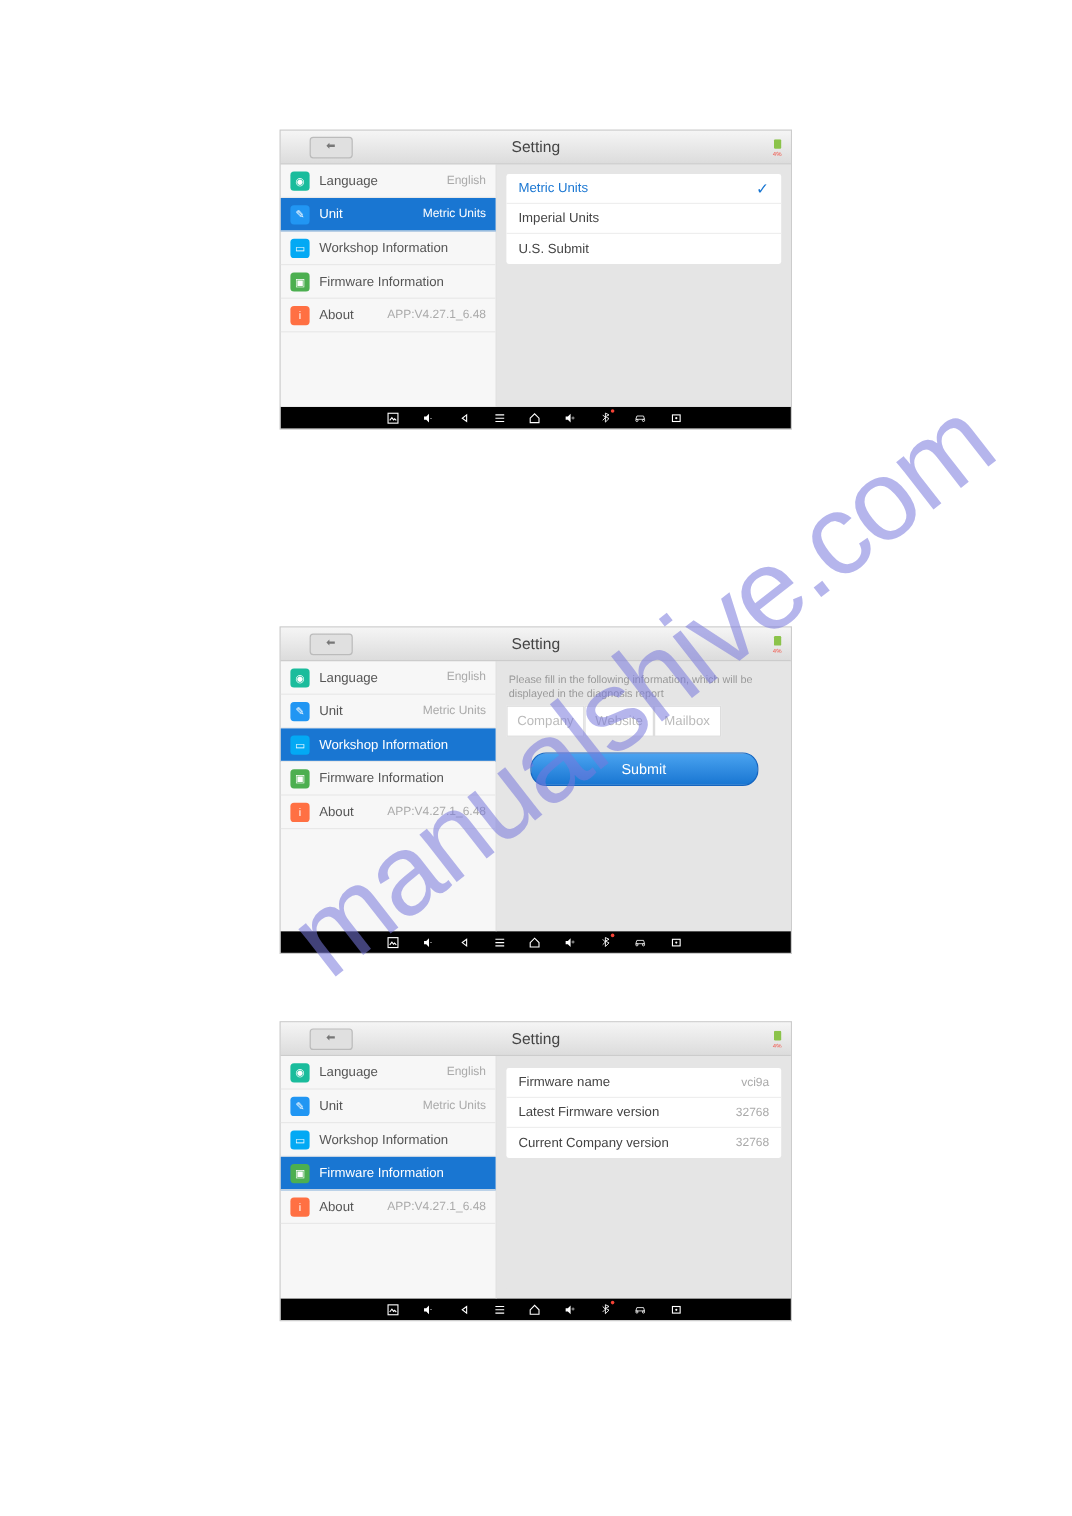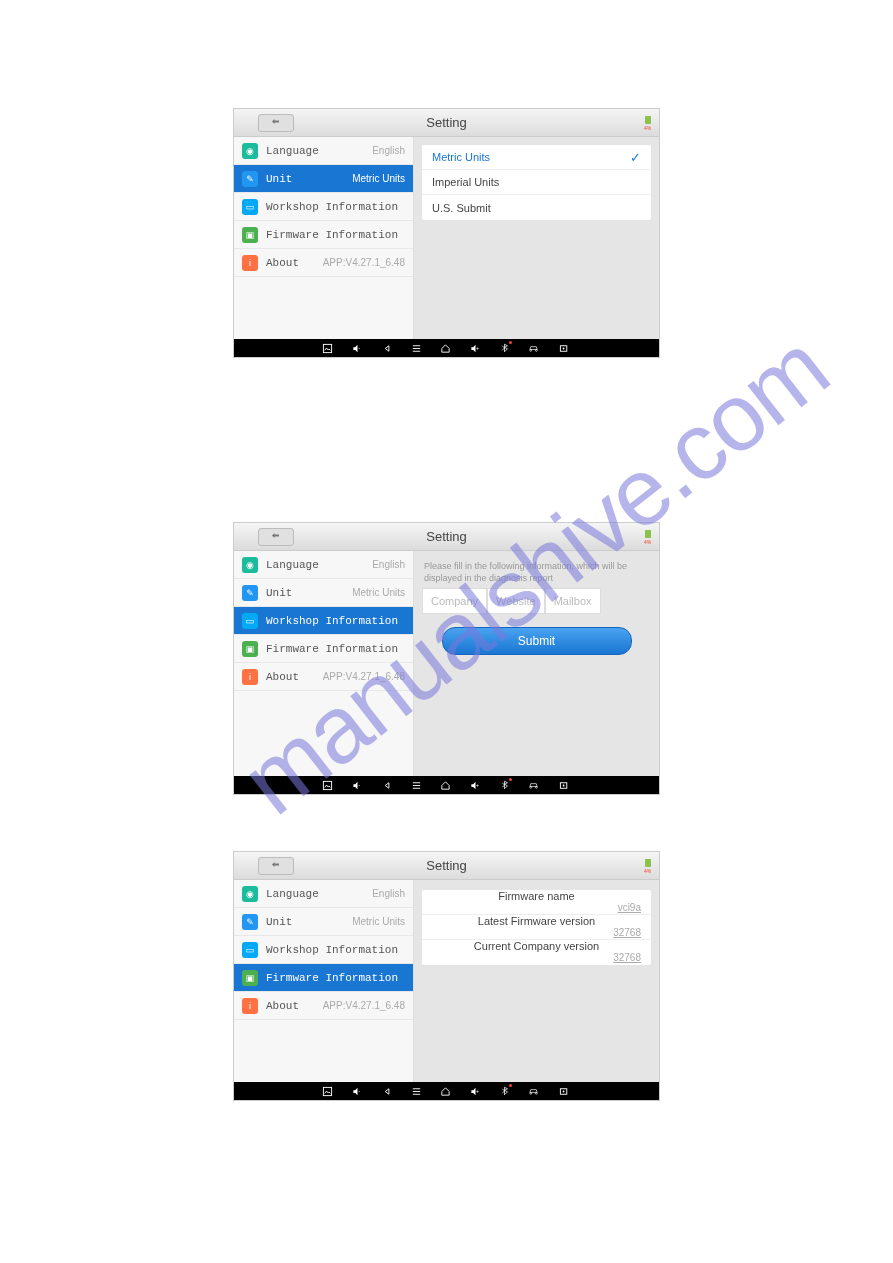--- a/index.html
+++ b/index.html
@@ -103,21 +103,21 @@
     align-items: center;
     justify-content: center;
     font-size: 9px;
     color: #fff;
   }
   .ic-teal { background:#1abc9c; }
   .ic-blue { background:#2196f3; }
   .ic-cyan { background:#03a9f4; }
   .ic-green{ background:#4caf50; }
   .ic-orange{ background:#ff7043; }
-  .side-label { flex:1;font-family:Liberation Mono, monospace; }
+  .side-label { flex:1; }
   .side-value { font-size: 10px; color: #aaa; }
   .side-item.selected .side-value { color: #fff; }
 
   .main-panel {
     flex: 1;
     background: #e5e5e5;
     padding: 8px;
     display: flex;
     flex-direction: column;
   }
@@ -132,24 +132,24 @@
     border-bottom: 1px solid #eee;
     cursor: pointer;
   }
   .option-item:last-child { border-bottom: none; }
   .option-item.sel { color: #1976d2; }
   .check { margin-left:auto; color: #1976d2; font-size: 13px; }
 
   .info-list { background:#fff; border-radius:2px; margin-top:2px;}
   .info-row {
     height:25px; display:flex; align-items:center; padding:0 10px;
-    font-size:11px; color:#444; border-bottom:1px solid #eee;flex-direction:column;
+    font-size:11px; color:#444; border-bottom:1px solid #eee;
   }
   .info-row:last-child{border-bottom:none;}
-  .info-val { margin-left:auto; color:#aaa; font-size:10px;text-decoration:underline;}
+  .info-val { margin-left:auto; color:#aaa; font-size:10px;}
 
   .helper-text {
     font-size: 9px;
     color: #999;
     padding: 2px 2px 4px 2px;
     line-height: 1.3;
   }
   .input-list { display:flex; flex-direction:row; }
   .faux-input {
     height: 26px;

